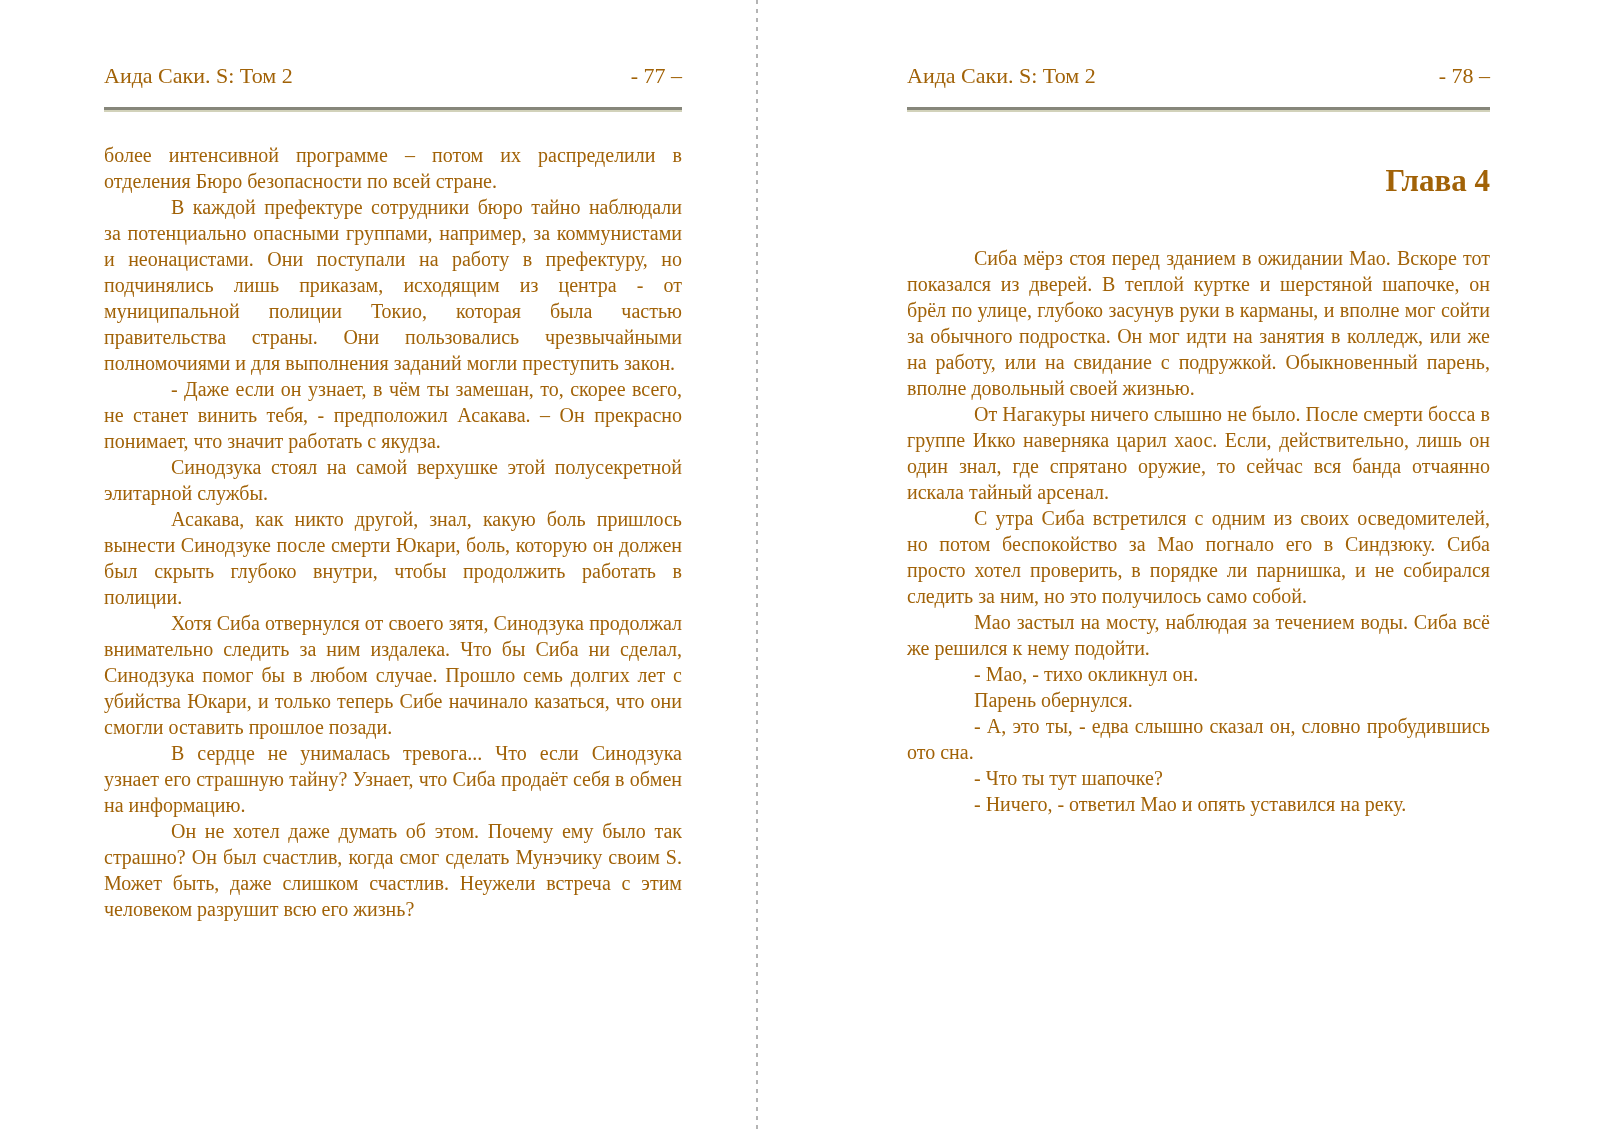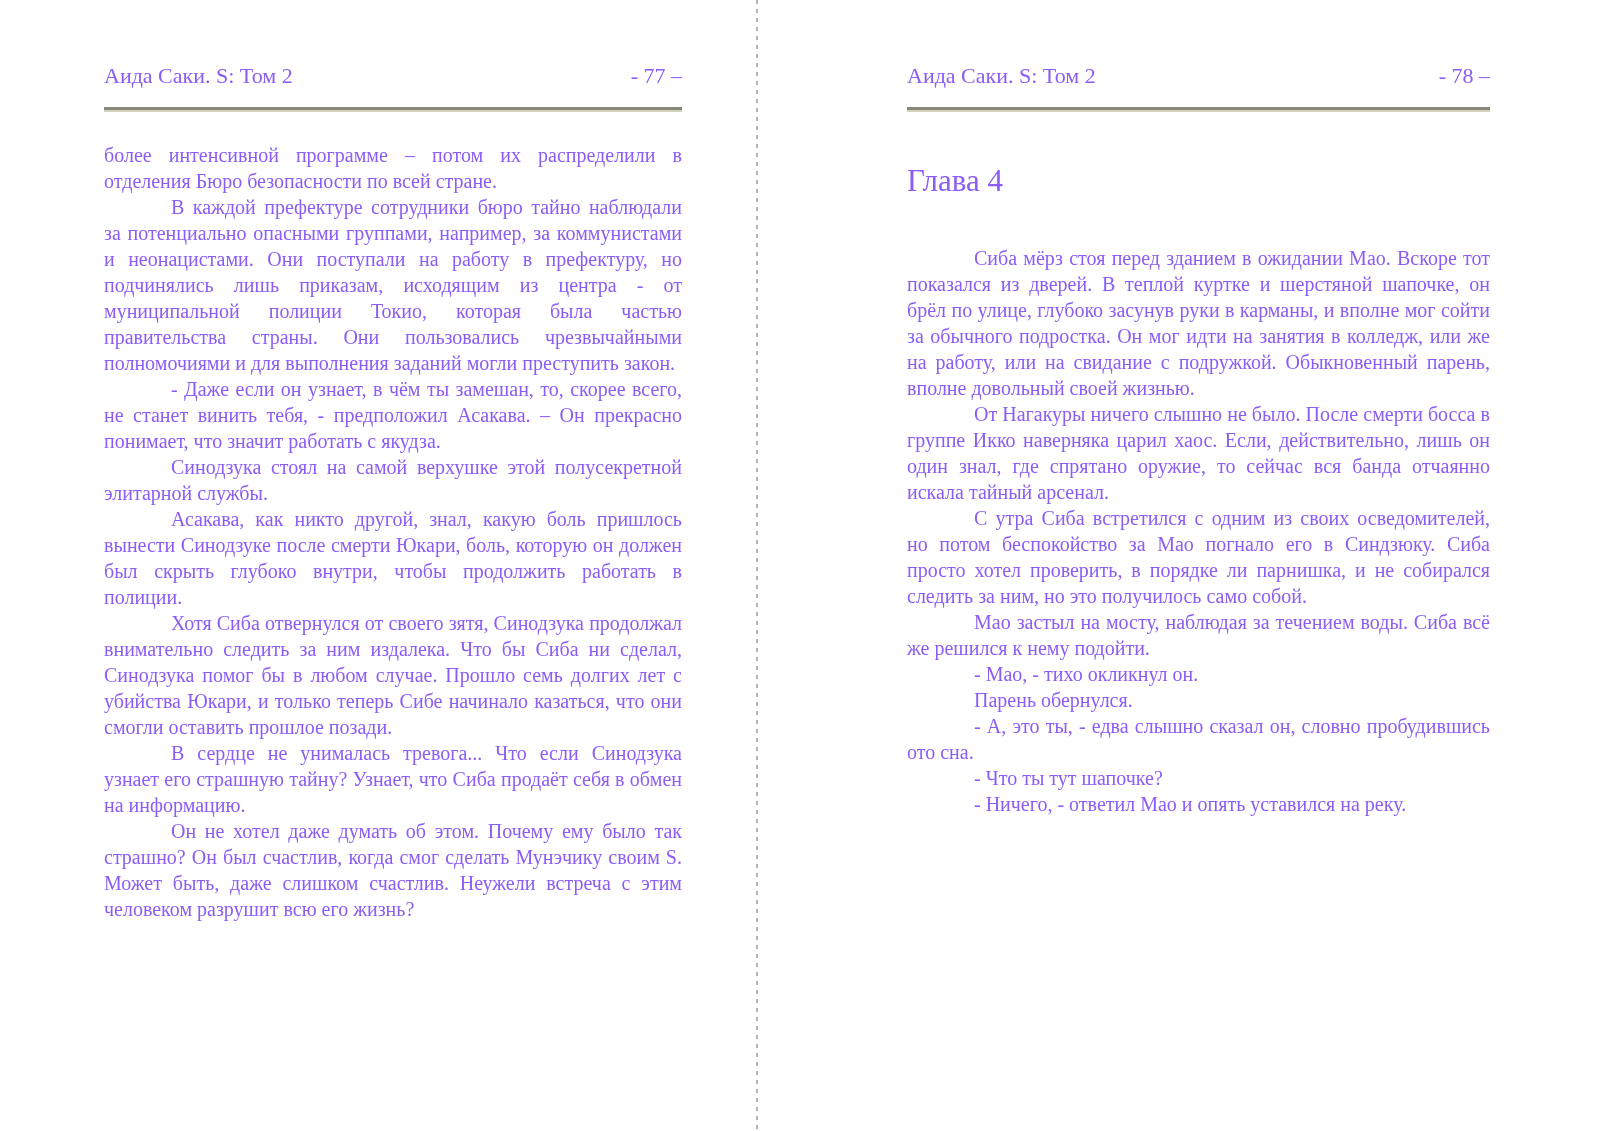--- a/index.html
+++ b/index.html
@@ -2,21 +2,21 @@
 <html lang="ru"><head>
 <meta charset="utf-8">
 <style>
   html, body { margin: 0; padding: 0; background: #ffffff; }
   .spread {
     position: relative;
     width: 1600px;
     height: 1131px;
     background: #ffffff;
     font-family: "Liberation Serif", "DejaVu Serif", serif;
-    color: #8b5cf6;
+    color: #a16207;
     overflow: hidden;
   }
   .fold-divider {
     position: absolute;
     left: 756px;
     top: 0;
     width: 2px;
     height: 1131px;
     background: repeating-linear-gradient(to bottom, #b4b4b4 0 4px, transparent 4px 9px);
   }
@@ -35,22 +35,22 @@
   }
   .header-rule {
     margin-top: 17px;
     height: 5px;
     background: linear-gradient(to bottom, #86867a 0 58%, #d2d2ba 58% 100%);
   }
   .chapter-title {
     margin: 52px 0 0 0;
     font-size: 31px;
     line-height: 34px;
-    font-weight: normal;
-    text-align: left;
+    font-weight: bold;
+    text-align: right;
   }
   .page-body { margin-top: 30px; }
   .page-right .page-body { margin-top: 47px; }
   .para {
     margin: 0;
     font-size: 20px;
     line-height: 26px;
     text-align: justify;
     text-justify: inter-word;
   }

